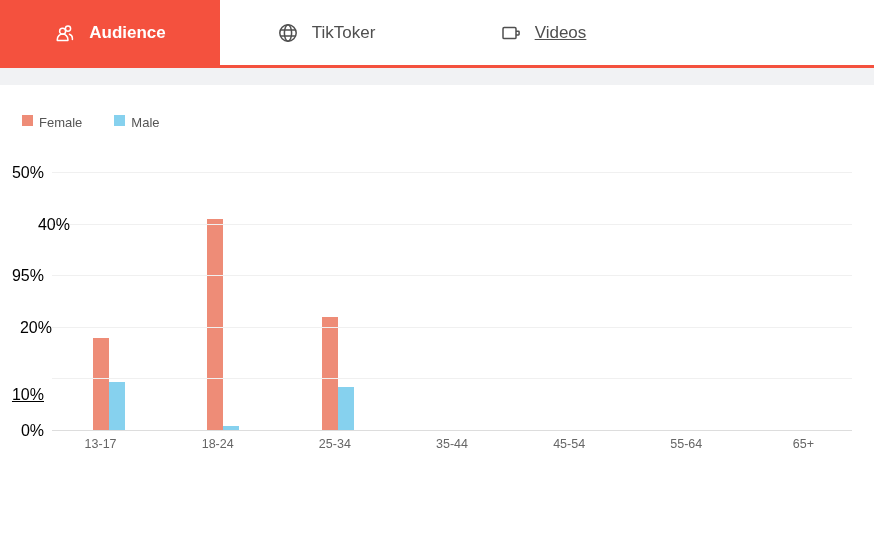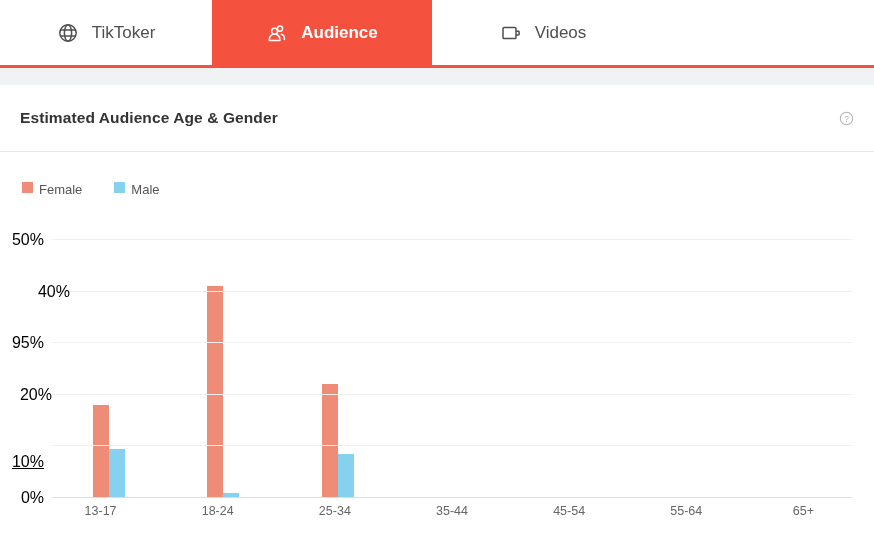--- a/index.html
+++ b/index.html
@@ -9,21 +9,21 @@
     -webkit-font-smoothing:antialiased;
   }
   
   .tabbar{display:flex;height:65px;background:#ffffff;}
   .tab{
     display:flex;align-items:center;justify-content:center;gap:13px;
     font-size:17px;color:#4f4f4f;cursor:pointer;user-select:none;
   }
   .tab.t1{width:212px;}
   .tab.t2{width:220px;}
-  .tab.t3{width:222px;}
+  .tab.t3{width:222px;text-decoration:underline;}
   .tab.active{background:#f4513e;color:#ffffff;font-weight:bold;}
   .tab .ticon{display:flex;align-items:center;}
   .accent-line{height:3px;background:#f4513e;width:874px;}
   .gray-band{height:17px;background:#f1f2f4;width:874px;}
   
   .panel{background:#ffffff;}
   .panel-header{
     height:67px;display:flex;align-items:center;justify-content:space-between;
     padding:0 20px;border-bottom:1px solid #e9e9e9;box-sizing:border-box;
   }
@@ -53,64 +53,55 @@
   .bar{width:16px;}
   .xlabels{
     display:flex;margin:6px 22px 0 52px;gap:20px;
   }
   .xlab{flex:1;text-align:center;font-size:12.5px;color:#666666;}
 </style>
 </head>
 <body>
 
 <div class="tabbar">
-  <div class="tab t1">
-    <span class="ticon">
-      <svg width="22" height="22" viewBox="0 0 22 22" fill="none" stroke="#4f4f4f" stroke-width="1.5">
-        <circle cx="11" cy="11" r="8.2"></circle>
-        <ellipse cx="11" cy="11" rx="3.6" ry="8.2"></ellipse>
-        <path d="M3.2 8 h15.6 M3.2 14 h15.6"></path>
-      </svg>
-    </span>
-    <span>TikToker</span>
-  </div>
   <div class="tab t2 active">
     <span class="ticon">
       <svg width="22" height="22" viewBox="0 0 22 22" fill="none" stroke="#ffffff" stroke-width="1.5" stroke-linecap="round" stroke-linejoin="round">
         <circle cx="14" cy="6.6" r="2.6"></circle>
         <path d="M18.4 17.4 v-1.1 a4.2 4.2 0 0 0 -3 -4"></path>
         <circle cx="8.6" cy="9.2" r="3"></circle>
         <path d="M3.3 18.6 v-1.2 a5.3 5.3 0 0 1 10.6 0 v1.2 z"></path>
       </svg>
     </span>
     <span>Audience</span>
+  </div>
+  <div class="tab t1">
+    <span class="ticon">
+      <svg width="22" height="22" viewBox="0 0 22 22" fill="none" stroke="#4f4f4f" stroke-width="1.5">
+        <circle cx="11" cy="11" r="8.2"></circle>
+        <ellipse cx="11" cy="11" rx="3.6" ry="8.2"></ellipse>
+        <path d="M3.2 8 h15.6 M3.2 14 h15.6"></path>
+      </svg>
+    </span>
+    <span>TikToker</span>
   </div>
   <div class="tab t3">
     <span class="ticon">
       <svg width="22" height="22" viewBox="0 0 22 22" fill="none" stroke="#4f4f4f" stroke-width="1.5" stroke-linejoin="round">
         <rect x="3" y="5.6" width="13" height="11" rx="1.2"></rect>
         <path d="M16 9.3 h2.4 a0.7 0.7 0 0 1 0.7 0.7 v2.2 a0.7 0.7 0 0 1 -0.7 0.7 H16"></path>
       </svg>
     </span>
     <span>Videos</span>
   </div>
 </div>
 <div class="accent-line"></div>
 <div class="gray-band"></div>
 
 <div class="panel">
-  <div class="panel-header">
-    <span class="panel-title">Estimated Audience Age &amp; Gender</span>
-    <span class="help">
-      <svg width="15" height="15" viewBox="0 0 16 16">
-        <circle cx="8" cy="8" r="6.6" fill="none" stroke="#b3b3b3" stroke-width="1.1"></circle>
-        <text x="8" y="11.2" text-anchor="middle" font-size="9" fill="#b3b3b3" font-family="Liberation Sans, sans-serif">?</text>
-      </svg>
-    </span>
-  </div>
 
   <div class="legend">
     <div class="legend-item">
       <span class="sw" style="background: rgb(238, 140, 119);"></span>
       <span class="lab">Female</span>
     </div>
     <div class="legend-item">
       <span class="sw" style="background: rgb(134, 209, 238);"></span>
       <span class="lab">Male</span>
     </div>

